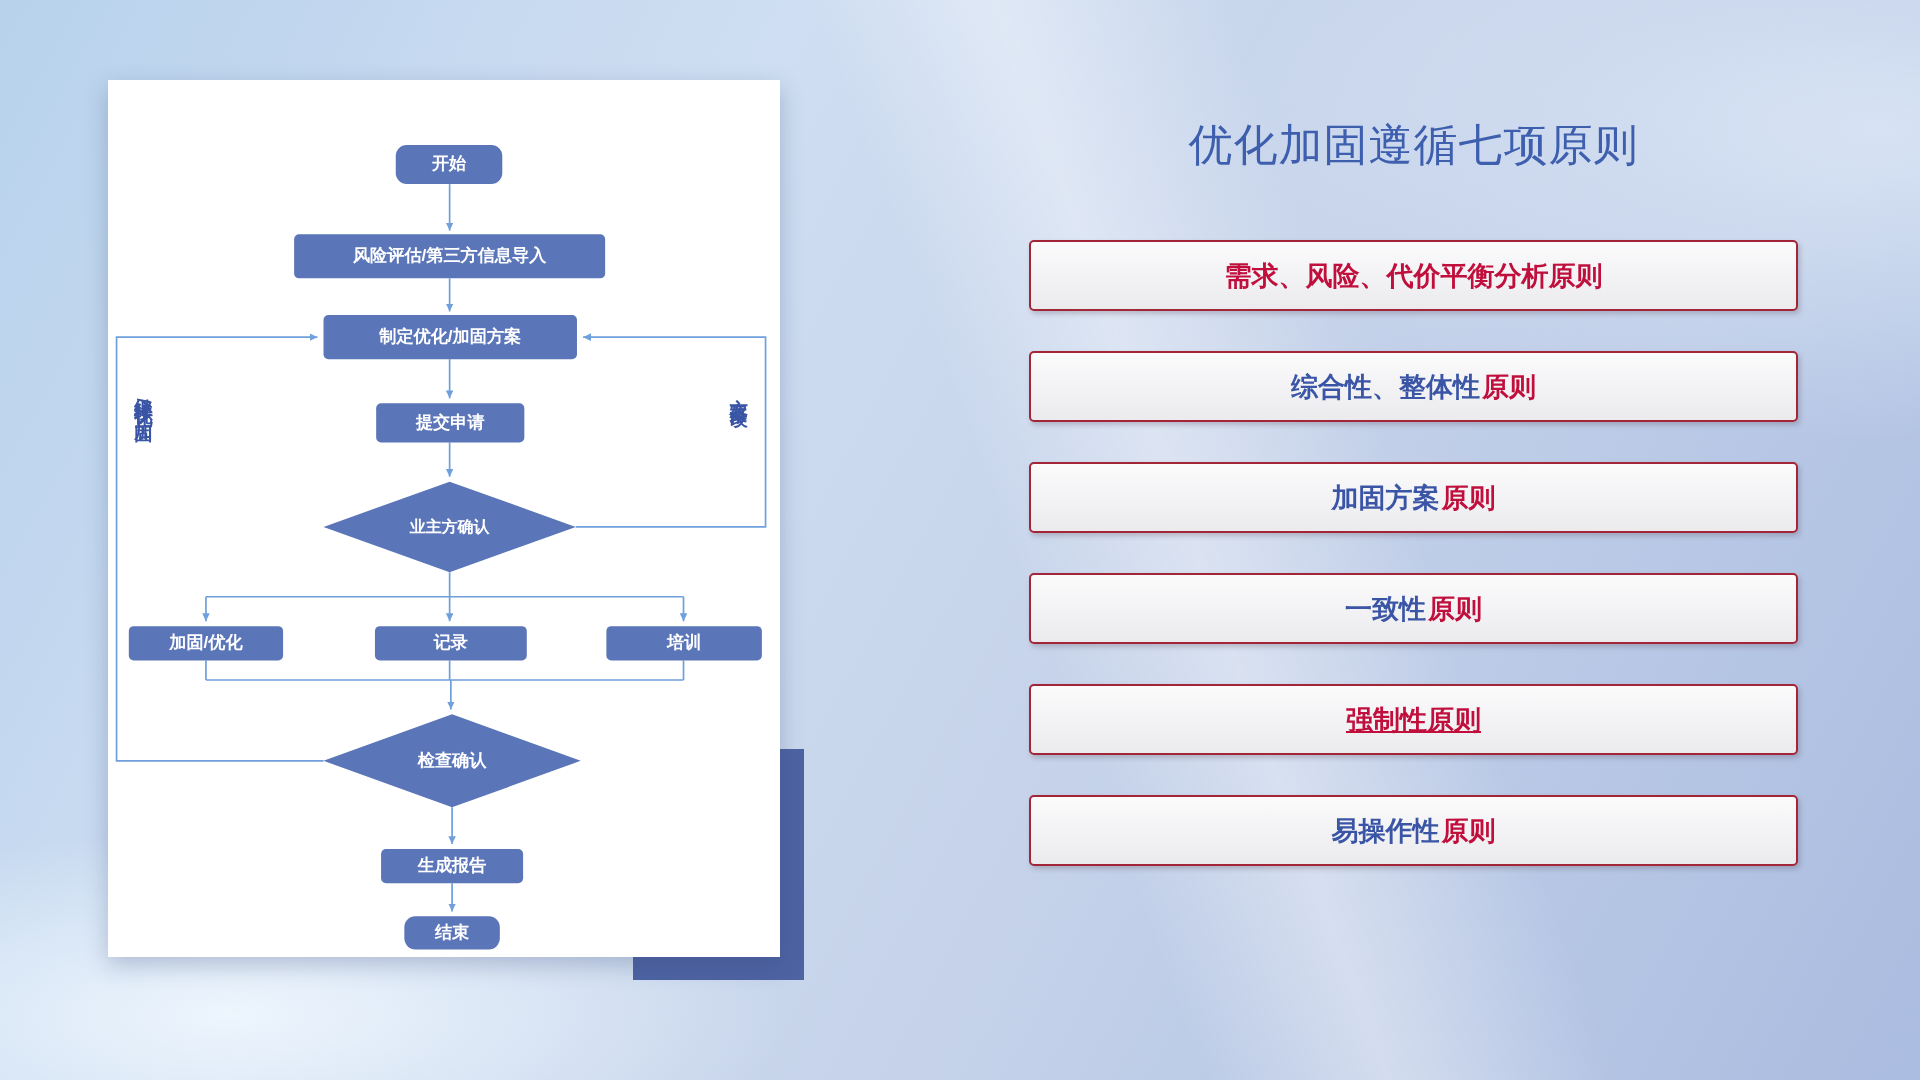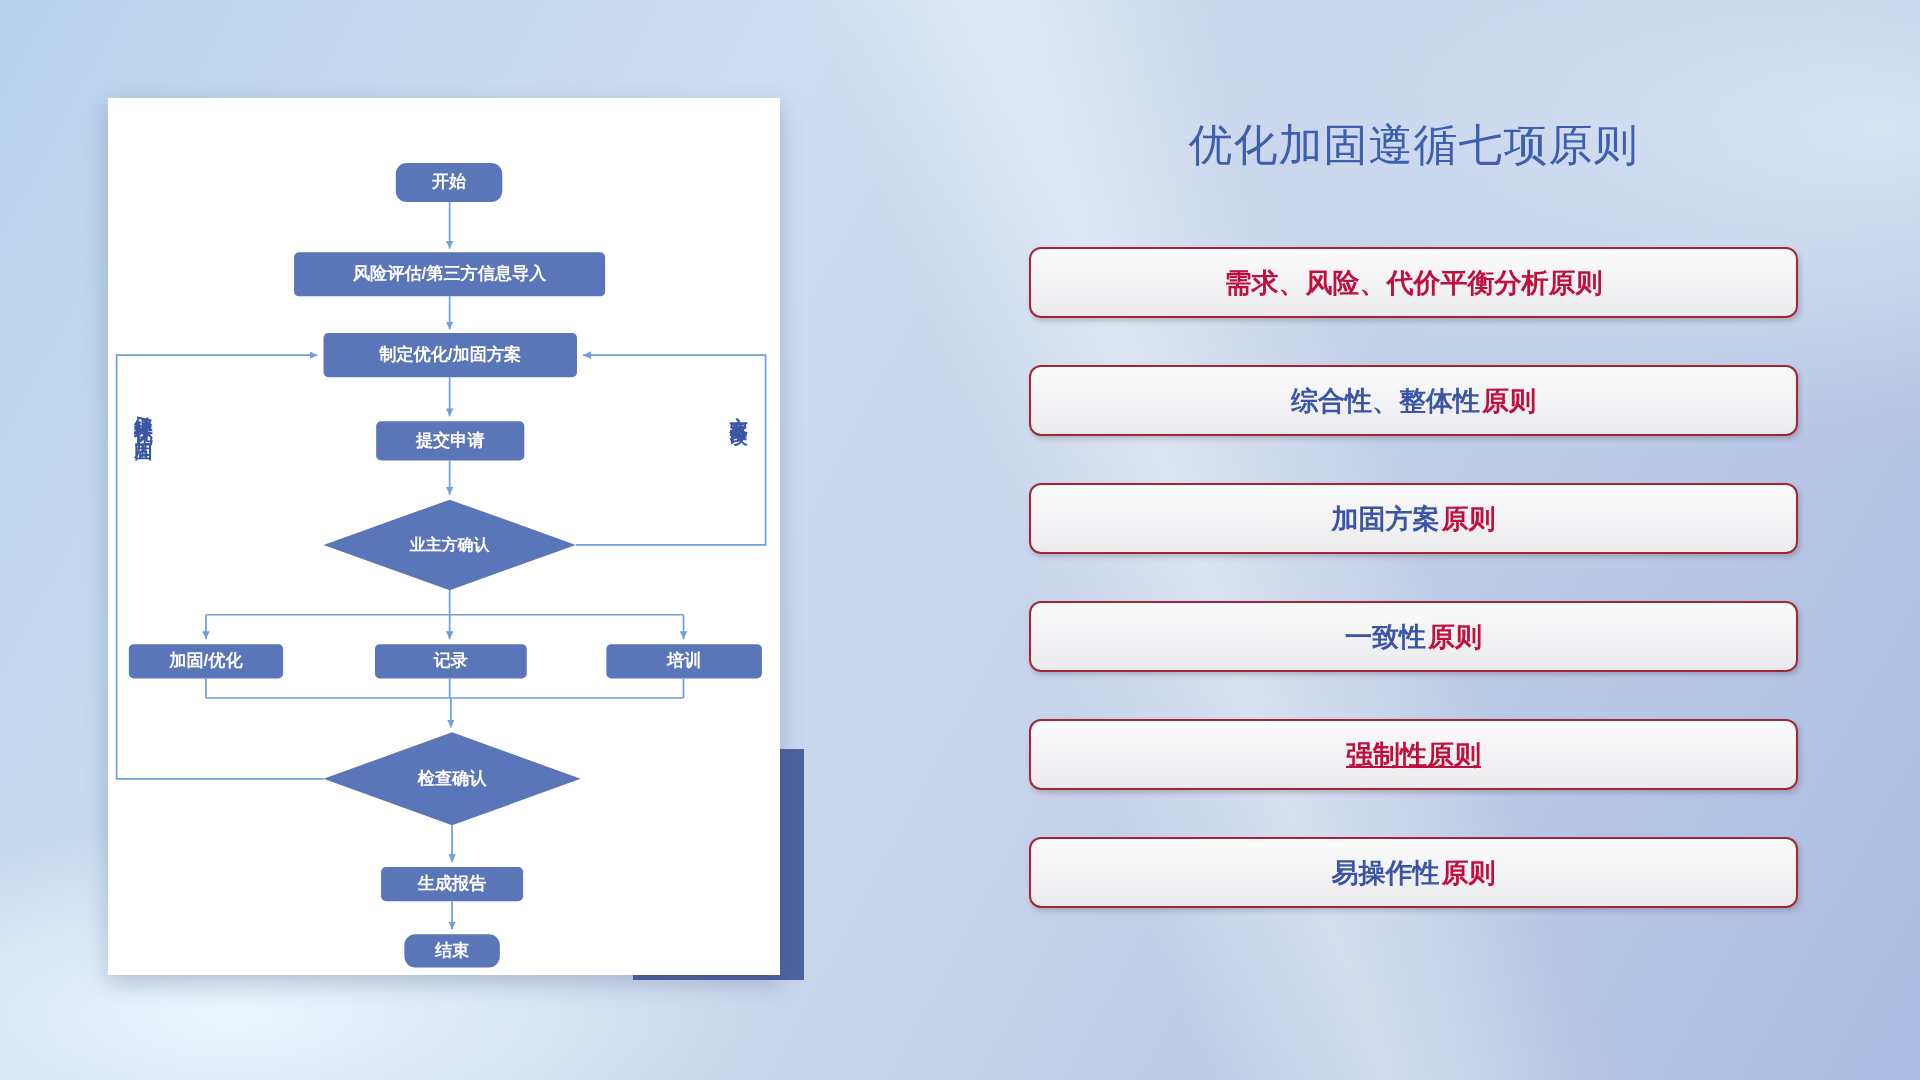--- a/index.html
+++ b/index.html
@@ -9,39 +9,39 @@
     background-color:#c3d4ea;
     background-image:
       linear-gradient(70deg, rgba(255,255,255,0) 52%, rgba(255,255,255,.38) 60%, rgba(255,255,255,0) 70%),
       radial-gradient(900px 300px at 12% 94%, rgba(242,249,255,.85), rgba(242,249,255,0) 62%),
       radial-gradient(1100px 520px at 98% 12%, rgba(232,242,252,.65), rgba(232,242,252,0) 60%),
       linear-gradient(118deg,#b8d2ec 0%, #cfdef2 32%, #c6d3ea 58%, #aabce0 100%);
   }
 
   
   .shadow-block { position:absolute; left:633px; top:749px; width:171px; height:231px; background:#4E63A2; z-index:1; }
-  .card { position:absolute; left:108px; top:98px; width:672px; height:877px; background:#ffffff;
+  .card { position:absolute; left:108px; top:80px; width:672px; height:877px; background:#ffffff;
           box-shadow:0 8px 22px rgba(50,70,120,.28); z-index:2; }
   .flow { position:absolute; left:0; top:0; width:549px; height:716px; transform:scale(1.2245); transform-origin:0 0; }
   .flow svg { position:absolute; left:0; top:0; width:549px; height:716px; }
 
   .node { position:absolute; background:#5A75B8; color:#fff; display:flex; align-items:center; justify-content:center;
           font-weight:700; font-size:14px; border-radius:4px; white-space:nowrap; }
   .node.pill { border-radius:9px; }
   .dlabel { position:absolute; color:#fff; font-weight:700; font-size:13px; display:flex; align-items:center; justify-content:center; }
   .vlabel { position:absolute; writing-mode:vertical-rl; text-orientation:mixed; color:#3A55A5; font-weight:700;
             font-size:15px; letter-spacing:3px; }
 
   
   .page-title { position:absolute; left:1029px; top:116px; width:769px; text-align:center;
                 font-size:44px; font-weight:400; color:#3D5FAE; letter-spacing:1px; z-index:2; }
   .principles { position:absolute; left:1029px; top:240px; width:769px; display:flex; flex-direction:column; gap:40px; z-index:2; }
-  .principle { height:71px; background:linear-gradient(180deg,#fbfbfc,#ebebee); border:2px solid #A32638; border-radius:12px;
+  .principle { height:71px; background:linear-gradient(180deg,#fbfbfc,#ebebee); border:2px solid #A32638; border-radius:5px;
                display:flex; align-items:center; justify-content:center; font-size:27px; font-weight:700;
-               box-shadow:2px 3px 5px rgba(80,60,70,.25); white-space:nowrap;margin-top:7px; }
+               box-shadow:2px 3px 5px rgba(80,60,70,.25); white-space:nowrap; }
   .principle span { margin:0 1px; }
 </style>
 </head>
 <body>
 
 <div class="shadow-block"></div>
 
 <div class="card">
   <div class="flow">
     <svg viewBox="0 0 549 716">

